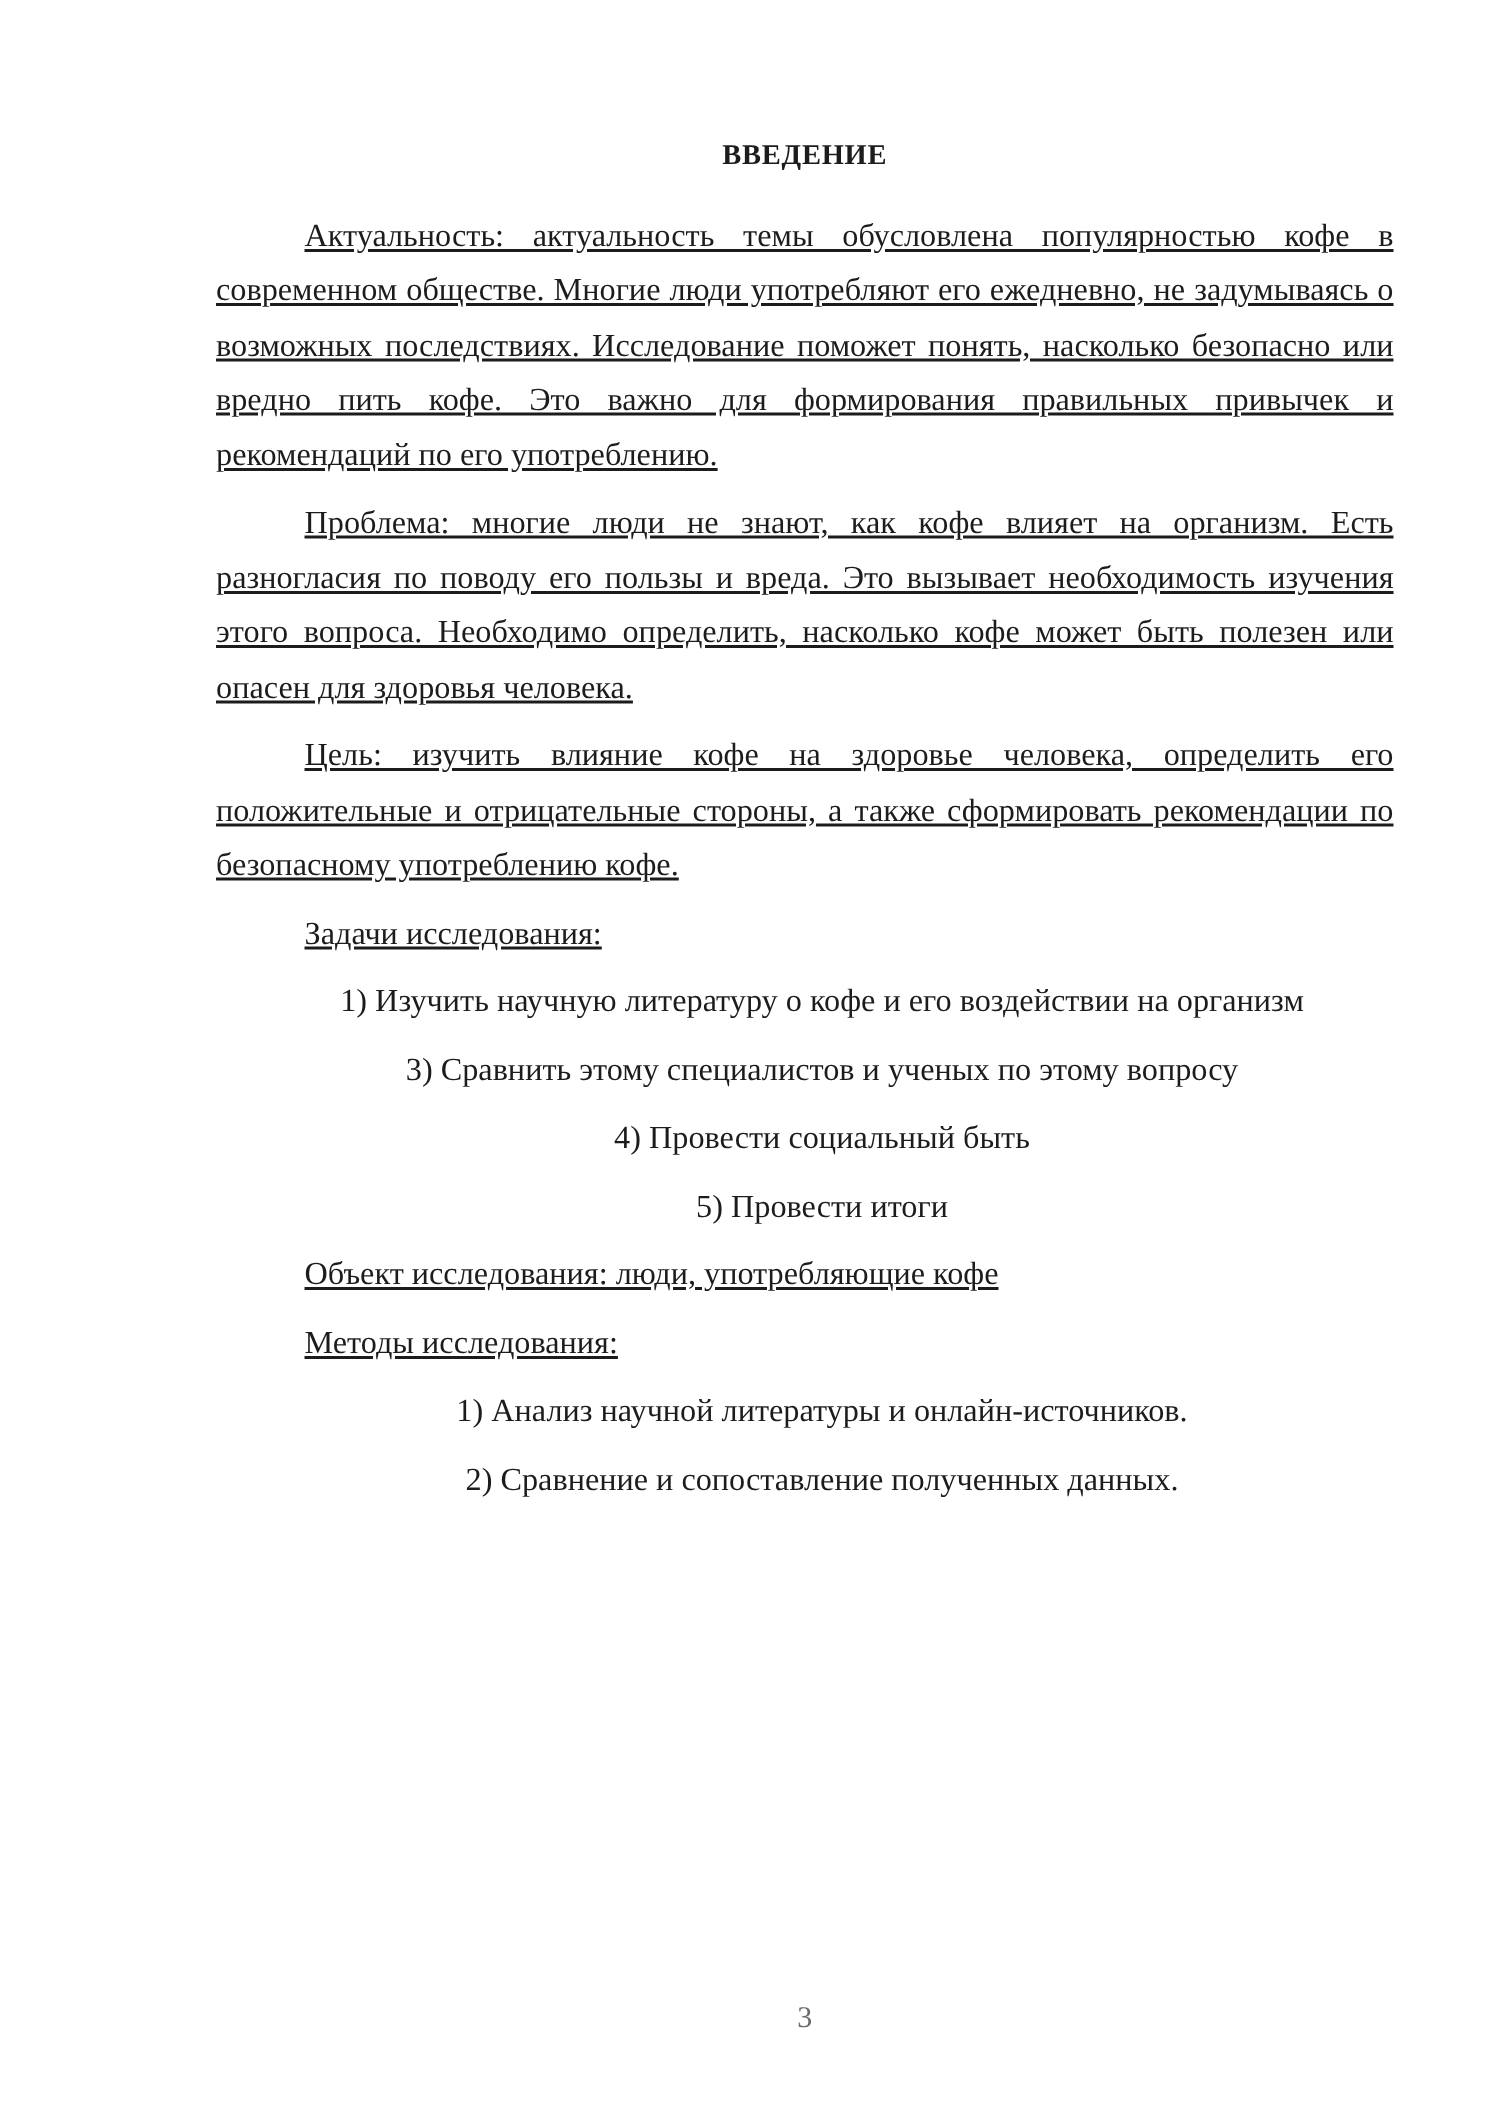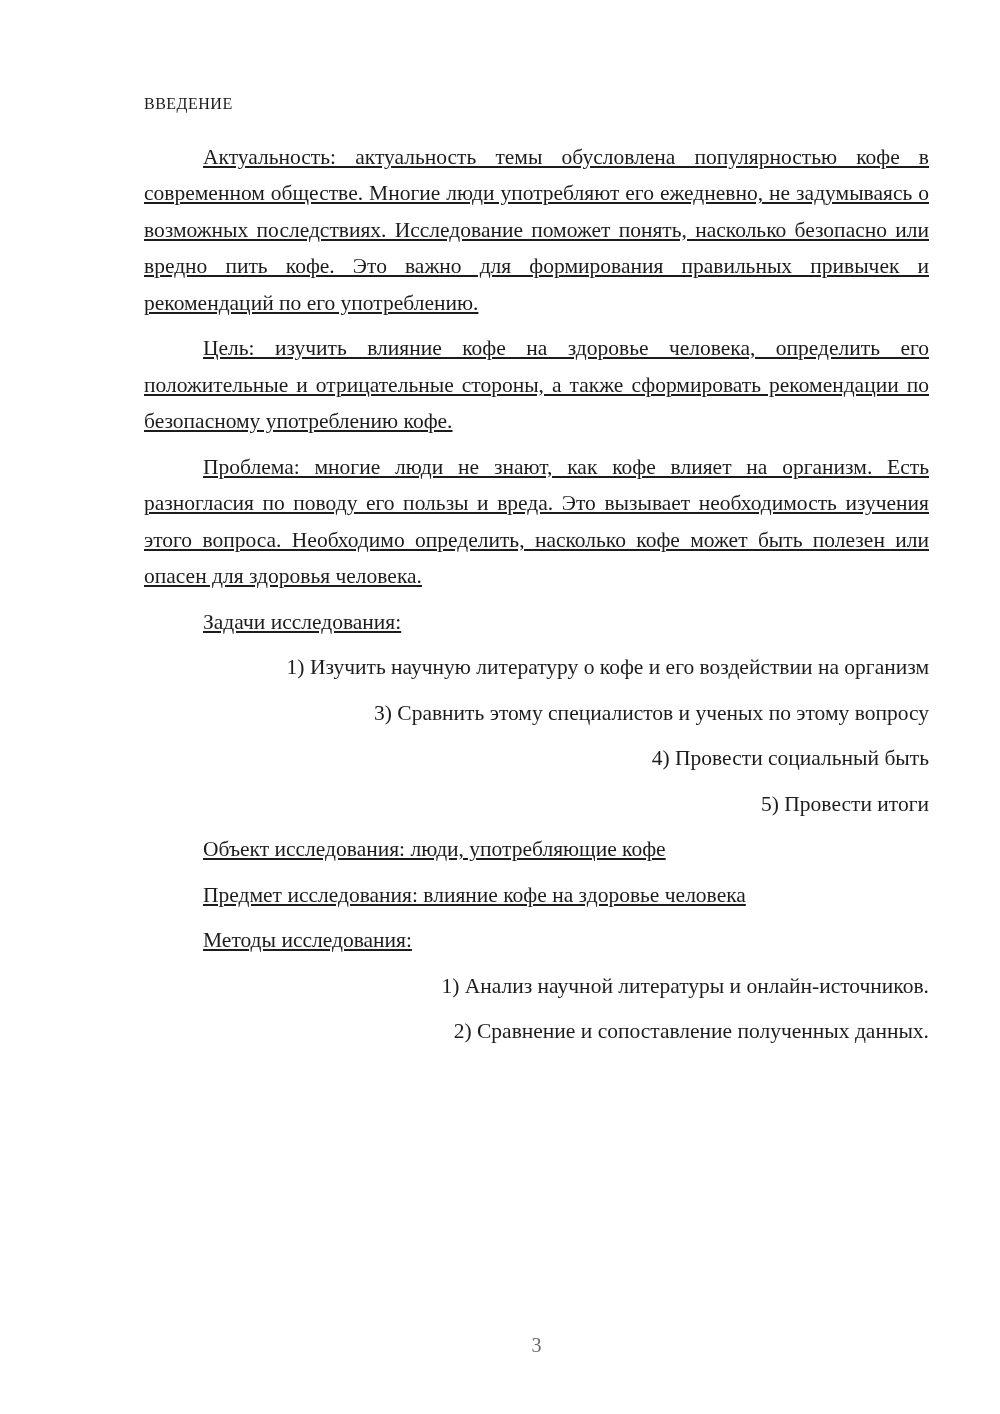--- a/index.html
+++ b/index.html
@@ -18,35 +18,35 @@
     color: #1c1c1c;
   }
   .content {
     position: absolute;
     left: 144px;
     width: 785px;
     top: 86px;
     line-height: 36.5px;
   }
   .doc-title {
-    font-size: 16px;
-    font-weight: normal;
-    text-align: left;
+    font-size: 19px;
+    font-weight: bold;
+    text-align: center;
     margin: 0 0 16px 0;
     letter-spacing: 0.5px;
   }
   .para {
     margin: 0 0 9px 0;
     text-align: justify;
     text-indent: 59px;
     text-decoration: underline;
   }
   .list-item {
     margin: 0 0 9px 23px;
-    text-align: right;
+    text-align: center;
   }
   .list-marker {
     display: inline;
   }
   .page-number {
     position: absolute;
     left: 144px;
     width: 785px;
     top: 1330px;
     text-align: center;
@@ -58,34 +58,33 @@
 </head>
 <body>
 
 <div class="page">
   <div class="content">
 
     <h1 class="doc-title">ВВЕДЕНИЕ</h1>
 
     <p class="para">Актуальность: актуальность темы обусловлена популярностью кофе в современном обществе. Многие люди употребляют его ежедневно, не задумываясь о возможных последствиях. Исследование поможет понять, насколько безопасно или вредно пить кофе. Это важно для формирования правильных привычек и рекомендаций по его употреблению.</p>
 
+    <p class="para">Проблема: многие люди не знают, как кофе влияет на организм. Есть разногласия по поводу его пользы и вреда. Это вызывает необходимость изучения этого вопроса. Необходимо определить, насколько кофе может быть полезен или опасен для здоровья человека.</p>
+
     <p class="para">Цель: изучить влияние кофе на здоровье человека, определить его положительные и отрицательные стороны, а также сформировать рекомендации по безопасному употреблению кофе.</p>
-
-    <p class="para">Проблема: многие люди не знают, как кофе влияет на организм. Есть разногласия по поводу его пользы и вреда. Это вызывает необходимость изучения этого вопроса. Необходимо определить, насколько кофе может быть полезен или опасен для здоровья человека.</p>
 
     <p class="para">Задачи исследования:</p>
 
     <div class="list-item"><span class="list-marker">1)</span> <span>Изучить научную литературу о кофе и его воздействии на организм</span></div>
     <div class="list-item"><span class="list-marker">3)</span> <span>Сравнить этому специалистов и ученых по этому вопросу</span></div>
     <div class="list-item"><span class="list-marker">4)</span> <span>Провести социальный быть</span></div>
     <div class="list-item"><span class="list-marker">5)</span> <span>Провести итоги</span></div>
 
     <p class="para">Объект исследования: люди, употребляющие кофе</p>
 
-    <p class="para">Предмет исследования: влияние кофе на здоровье человека</p>
 
 
     <p class="para">Методы исследования:</p>
 
     <div class="list-item"><span class="list-marker">1)</span> <span>Анализ научной литературы и онлайн-источников.</span></div>
     <div class="list-item"><span class="list-marker">2)</span> <span>Сравнение и сопоставление полученных данных.</span></div>
 
   </div>
 
   <div class="page-number">3</div>

